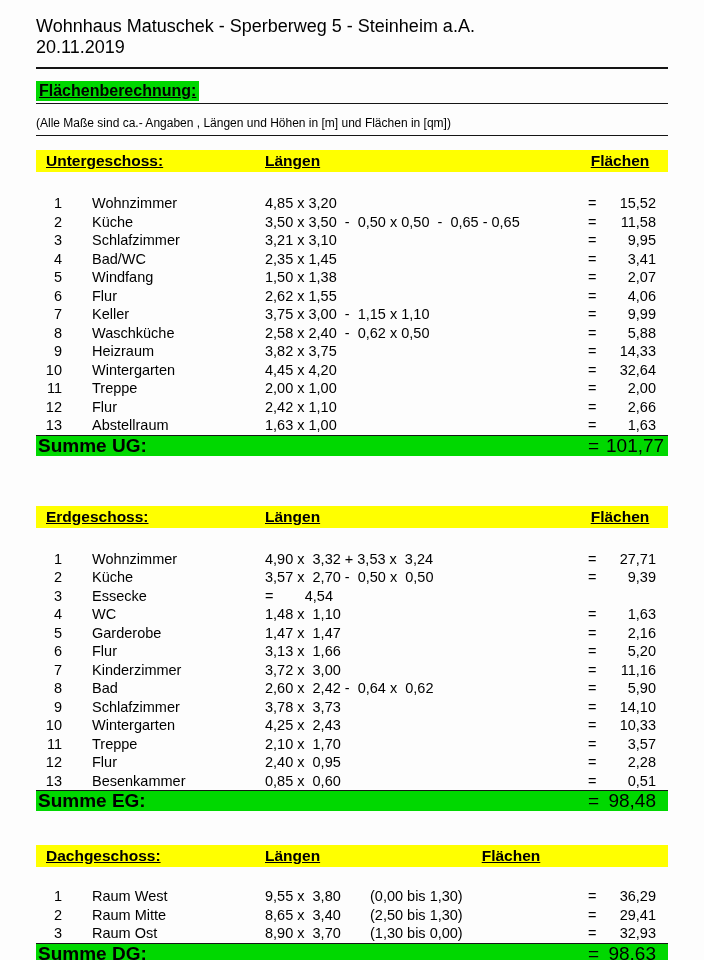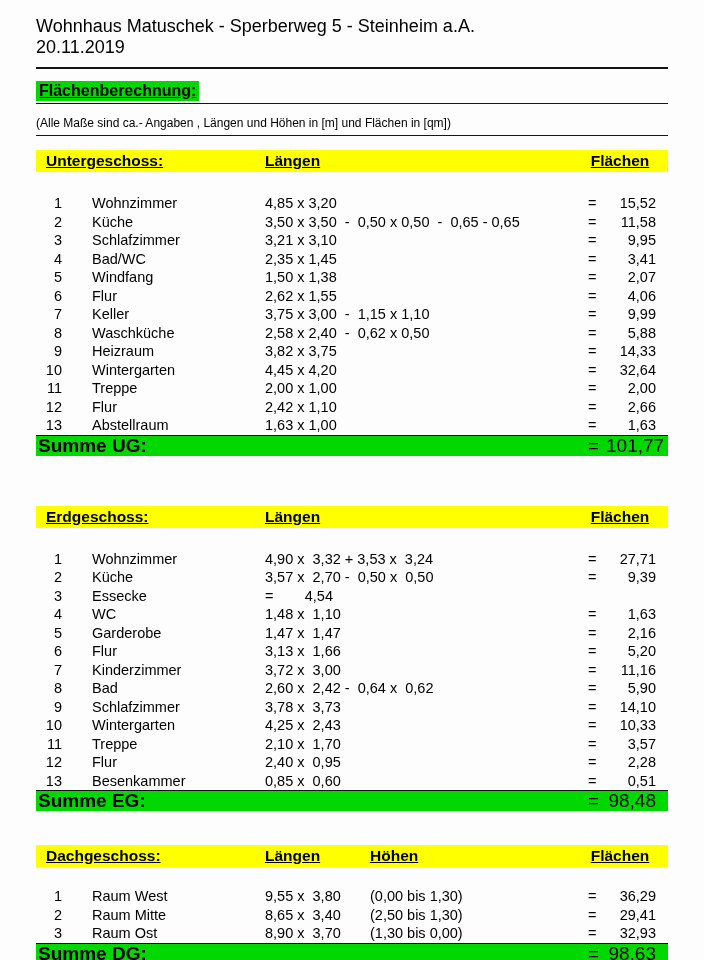--- a/index.html
+++ b/index.html
@@ -287,21 +287,20 @@
         <div class="summe">
           <span class="s-label">Summe EG:</span>
           <span class="c-eq">=</span>
           <span class="c-area">98,48</span>
         </div>
       </section>
       <section class="section has-hoehen">
         <div class="bar">
           <span class="b-title">Dachgeschoss:</span>
           <span class="b-len">Längen</span>
-          <span class="b-hoe">Höhen</span>
           <span class="b-fla">Flächen</span>
         </div>
         <div class="rows">
           <div class="row">
             <span class="c-nr">1</span>
             <span class="c-room">Raum West</span>
             <span class="c-len">9,55 x  3,80</span>
             <span class="c-hoehen">(0,00 bis 1,30)</span>
             <span class="c-eq">=</span>
             <span class="c-area">36,29</span>

